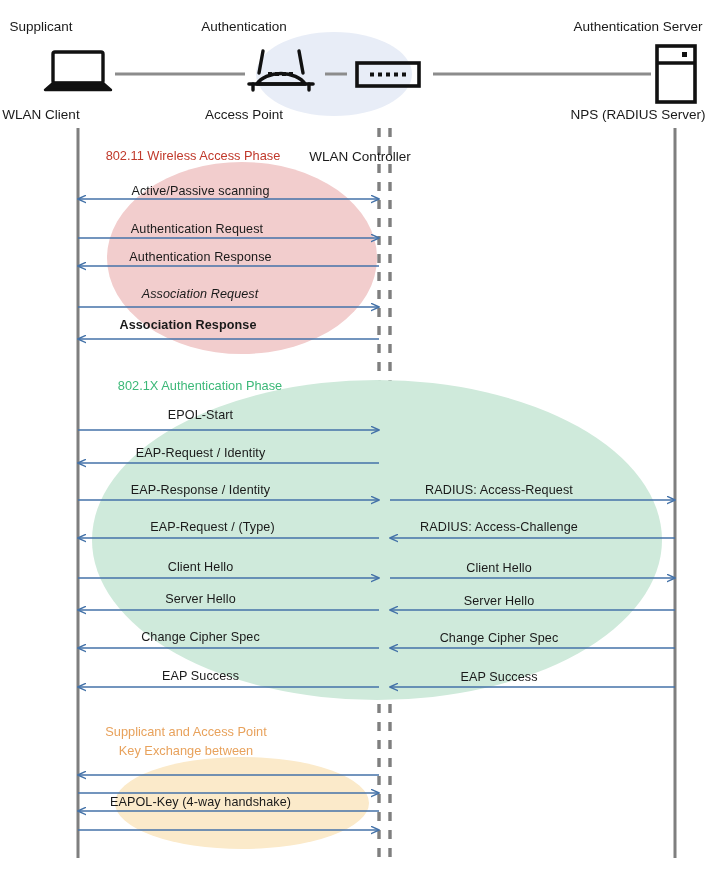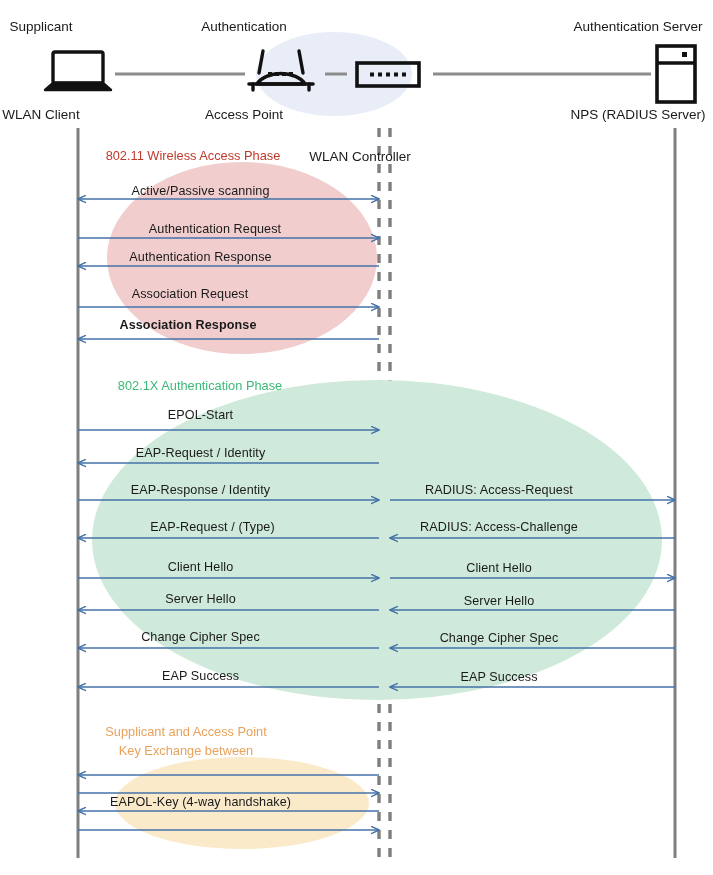--- a/index.html
+++ b/index.html
@@ -145,23 +145,23 @@
       <div class="actor-sub" style="left: 240px; top: 107px; width: 240px; margin-top: 42px;">WLAN Controller</div>
       <div class="actor-title" style="left: 518px; top: 19px; width: 240px;">Authentication Server</div>
       <div class="actor-sub" style="left: 518px; top: 107px; width: 240px;">NPS (RADIUS Server)</div>
       <div class="phase-title" style="left: 193px; top: 148px; color: rgb(192, 57, 43);">802.11 Wireless Access Phase</div>
       <div class="phase-title" style="left: 200px; top: 378px; color: rgb(60, 184, 120);">802.1X Authentication Phase</div>
       <div class="phase-title two-line" style="left: 186px; top: 722px; color: rgb(232, 162, 92);">
         <div>Supplicant and Access Point</div>
         <div>Key Exchange between</div>
       </div>
       <div class="msg-label" style="left: 200.5px; top: 184px;">Active/Passive scanning</div>
-      <div class="msg-label" style="left: 215px; top: 222px;">Authentication Request</div>
+      <div class="msg-label" style="left: 197px; top: 222px;">Authentication Request</div>
       <div class="msg-label" style="left: 200.5px; top: 250px;">Authentication Response</div>
-      <div class="msg-label" style="left: 190px; top: 287px;">Association Request</div>
+      <div class="msg-label" style="left: 200px; top: 287px; font-style: italic;">Association Request</div>
       <div class="msg-label" style="left: 188px; top: 318px; font-weight: bold;">Association Response</div>
       <div class="msg-label" style="left: 200.5px; top: 408px;">EPOL-Start</div>
       <div class="msg-label" style="left: 200.5px; top: 446px;">EAP-Request / Identity</div>
       <div class="msg-label" style="left: 200.5px; top: 483px;">EAP-Response / Identity</div>
       <div class="msg-label" style="left: 200.5px; top: 520px; margin-left: 12px;">EAP-Request / (Type)</div>
       <div class="msg-label" style="left: 200.5px; top: 560px;">Client Hello</div>
       <div class="msg-label" style="left: 200.5px; top: 592px;">Server Hello</div>
       <div class="msg-label" style="left: 200.5px; top: 630px;">Change Cipher Spec</div>
       <div class="msg-label" style="left: 200.5px; top: 669px;">EAP Success</div>
       <div class="msg-label" style="left: 499px; top: 483px;">RADIUS: Access-Request</div>

